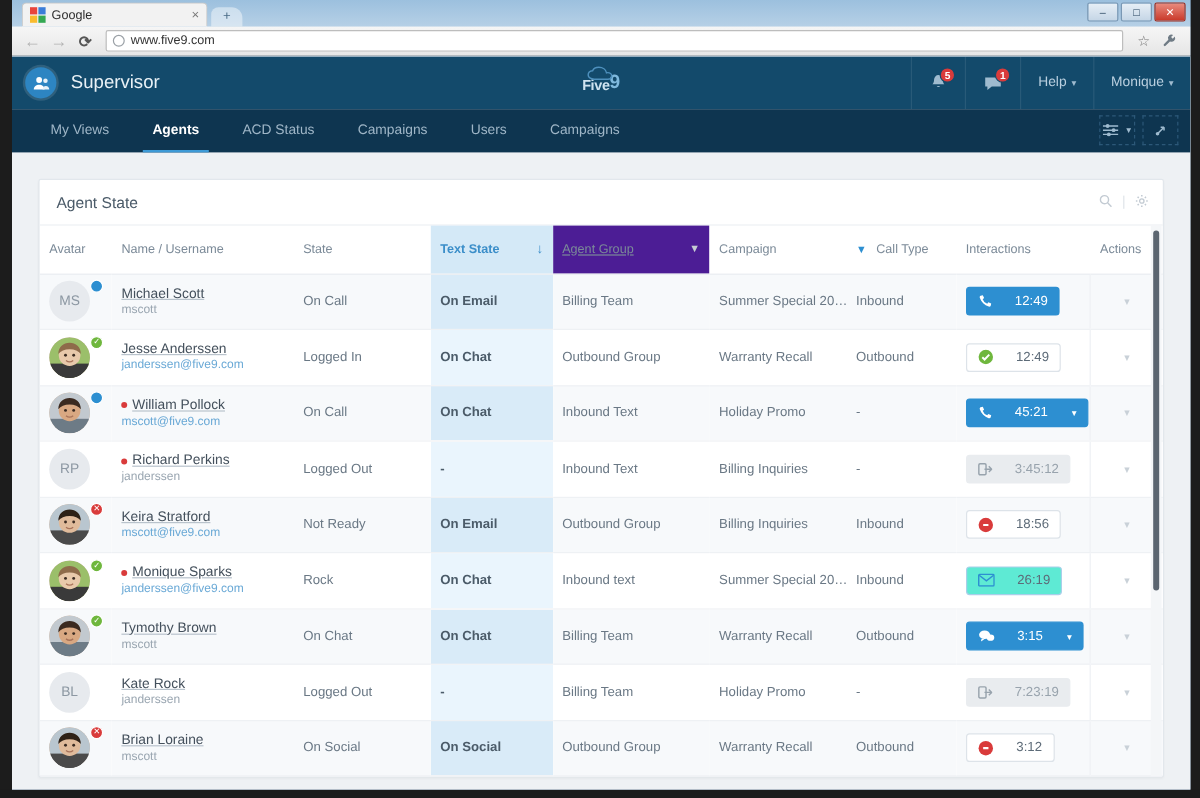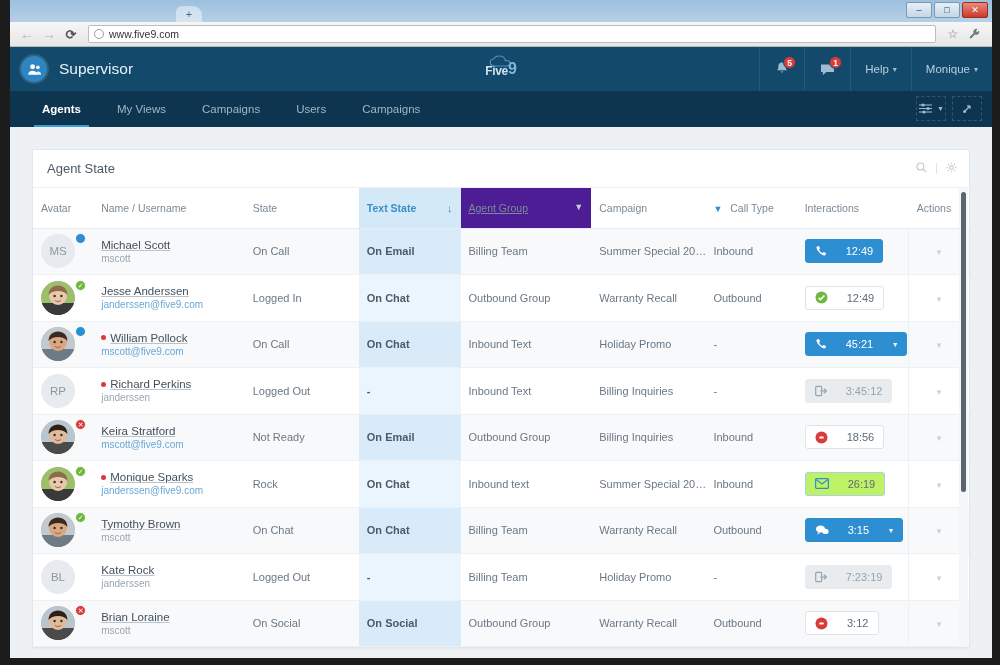--- a/index.html
+++ b/index.html
@@ -232,21 +232,21 @@
 
   
   .pill {
     display: inline-flex; align-items: center; gap: 19px;
     height: 24px; min-width: 74px; padding: 0 9px;
     border-radius: 3px; font-size: 11px;
     justify-content: center;
   }
   .pill.blue  { background: #2d8fd1; color: #fff; border: 1px solid #2d8fd1; }
   .pill.white { background: #fff; color: #5d6b78; border: 1px solid #dde3e9; }
-  .pill.whiteb{ background: #bef264; color: #5d6b78; border: 1px solid #a9cfe9; justify-content: center; }
+  .pill.whiteb{ background: #5eead4; color: #5d6b78; border: 1px solid #a9cfe9; justify-content: center; }
   .pill.gray  { background: #e9ecef; color: #98a3ad; border: 1px solid #e9ecef; }
   .pill .gi { font-size: 11px; line-height: 1; display:flex; align-items:center; }
   .pill .gi.g-green { color: #6fb73d; font-size: 12px; }
   .pill .gi.g-red   { color: #d93b3b; font-size: 12px; }
   .pill .dd { font-size: 8px; margin-left: 1px; }
   .chev { color: #c9d1d8; font-size: 9px; }
 
   
   .scroll-track {
     position: absolute; right: 1px; top: 0; bottom: 0; width: 9px;
@@ -262,20 +262,30 @@
 <body>
 
 <div class="desktop"></div>
 
 <div class="win-frame">
   <div class="win-edge-l"></div>
   <div class="win-edge-r"></div>
   <div class="win-edge-b"></div>
 
   <div class="browser-tabstrip">
+    <div class="tab">
+      <span class="tab-favicon">
+        <i></i>
+          <i></i>
+          <i></i>
+          <i></i>
+      </span>
+      <span class="tab-title">Google</span>
+      <span class="tab-close">×</span>
+    </div>
     <div class="tab-new">+</div>
     <div class="win-buttons">
       <div class="win-btn">–</div>
       <div class="win-btn">□</div>
       <div class="win-btn close">✕</div>
     </div>
   </div>
 
   <div class="browser-toolbar">
     <div class="nav-btn">←</div>
@@ -333,22 +343,23 @@
           <span class="caret">▾</span>
         </div>
         <div class="hr-cell">
           <span>Monique</span>
           <span class="caret">▾</span>
         </div>
       </div>
     </div>
 
     <div class="app-nav">
+      <div class="nav-tab">My Views</div>
       <div class="nav-tab active">Agents</div>
-      <div class="nav-tab">My Views</div>
+      <div class="nav-tab">ACD Status</div>
       <div class="nav-tab">Campaigns</div>
       <div class="nav-tab">Users</div>
       <div class="nav-tab">Campaigns</div>
 
       <div class="nav-right">
         <div class="nav-sq">
           <svg width="13" height="11" viewBox="0 0 13 11" aria-hidden="true">
             <path d="M0 2h13M0 5.5h13M0 9h13" stroke="#9fbbcf" stroke-width="1.2"></path>
             <circle cx="4" cy="2" r="1.6" fill="#9fbbcf"></circle>
             <circle cx="9" cy="5.5" r="1.6" fill="#9fbbcf"></circle>

